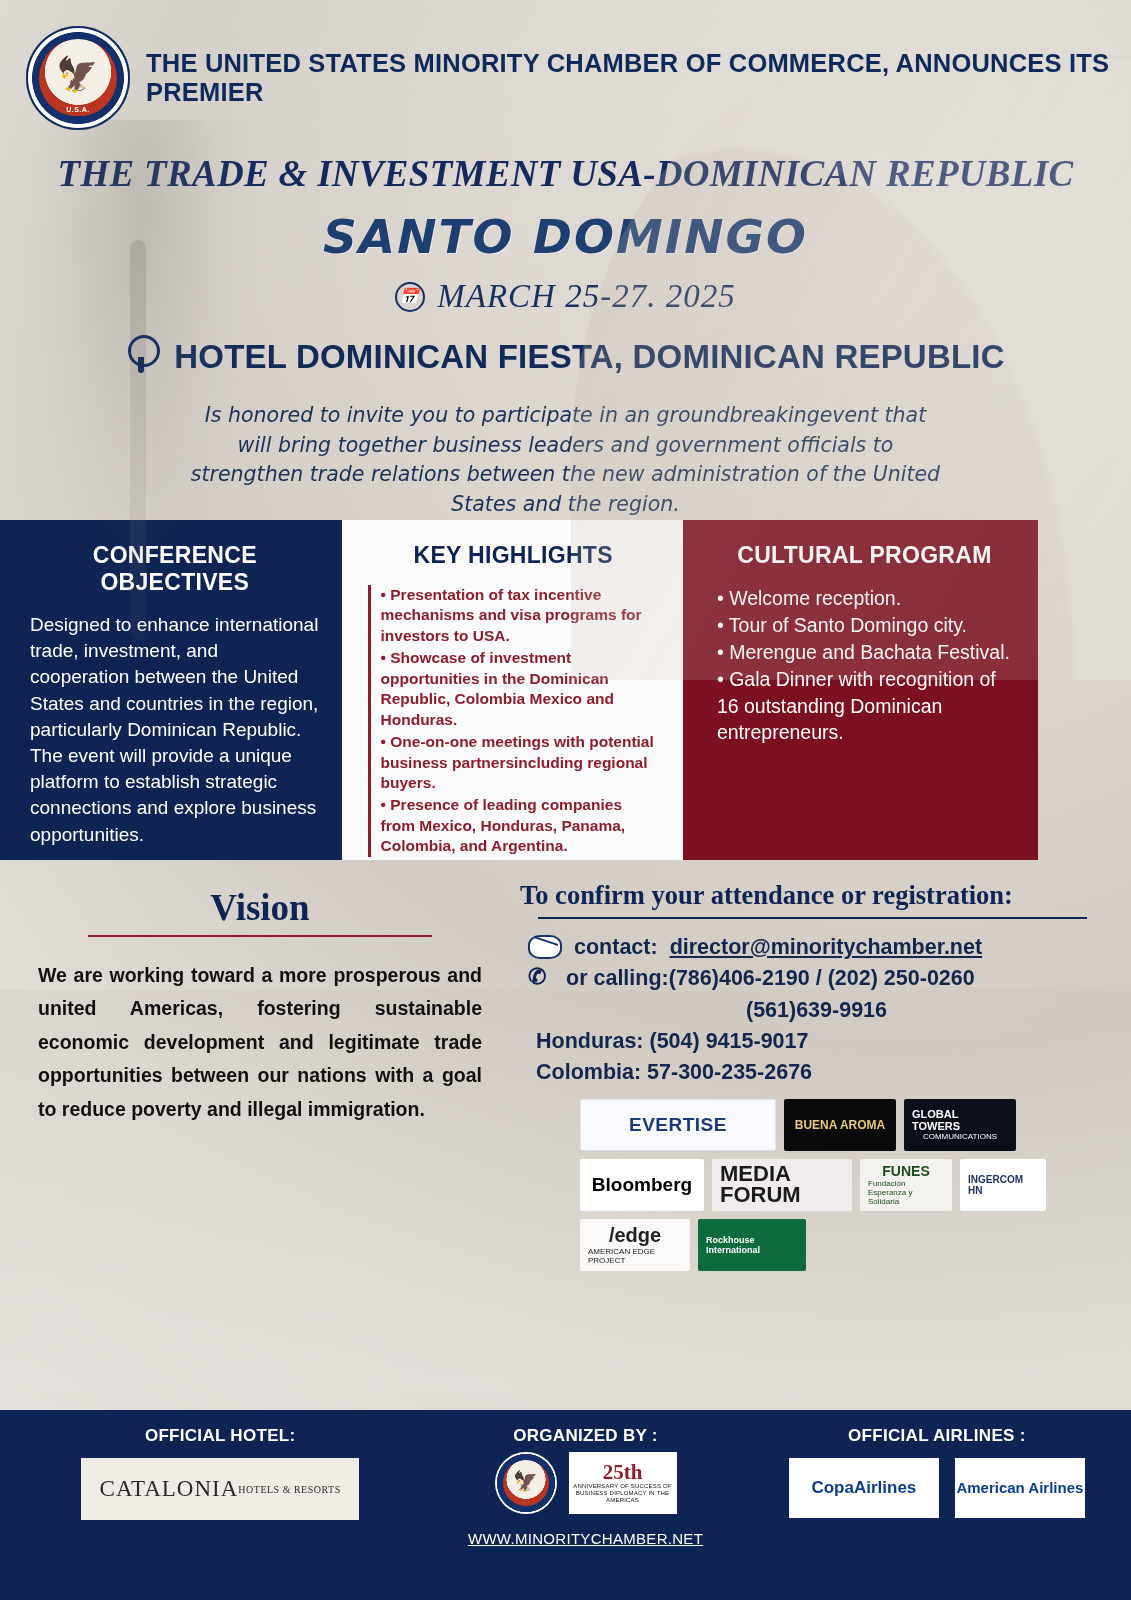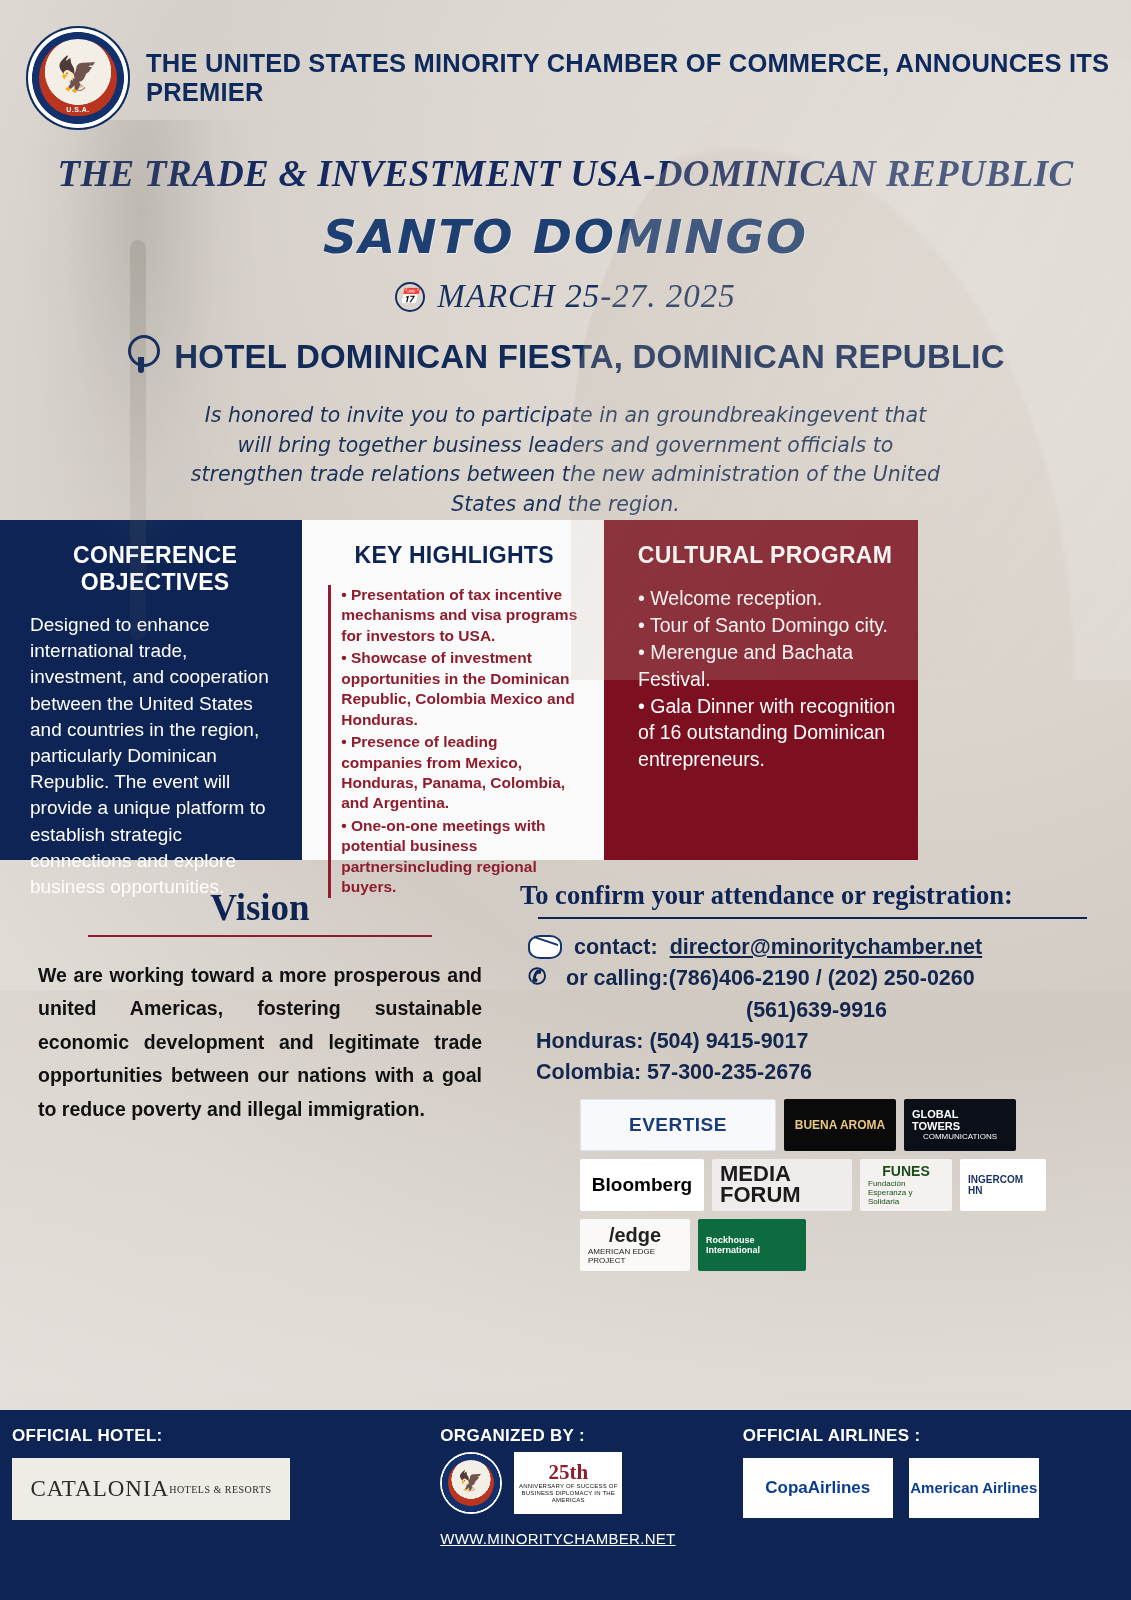--- a/index.html
+++ b/index.html
@@ -120,21 +120,21 @@
 
   
   .cat-strip {
     margin-top: 22px; height: 46px;
     background: #ece9e4;
     display: flex; align-items: center; justify-content: center; gap: 18px;
     font-weight: bold; font-size: 17.5px; letter-spacing: .2px;
   }
 
   
-  .cols { display: flex; width: 918px; height: 340px; justify-content: flex-end; }
+  .cols { display: flex; width: 1038px; height: 340px; justify-content: flex-end; }
   .col-left {
     width: 372px; background: #0d2454; color: #fff; padding: 22px 22px 18px 30px;
   }
   .col-mid {
     width: 372px; background: #fbfafa; color: #8e1d2d; padding: 22px 24px 18px 26px;
   }
   .col-right {
     width: 387px; background: #7c1020; color: #fff; padding: 22px 22px 18px 30px;
   }
   .col-head {
@@ -205,21 +205,21 @@
   .lb-edge { width: 110px; background: #faf9f7; color: #222; font-size: 20px; flex-direction: column; }
   .lb-rock { width: 108px; background: #0d6b3f; color: #fff; font-size: 9px; flex-direction: column; }
   .logo-sub { font-size: 8px; font-weight: normal; }
 
   
   .footer {
     position: absolute; left: 0; bottom: 0; width: 1131px; height: 190px;
     background: #0d2454; color: #fff;
     display: flex; align-items: flex-start;
   }
-  .f-col { display: flex; flex-direction: column; align-items: flex-start; padding-top: 16px; margin-left: 12px; }
+  .f-col { display: flex; flex-direction: column; align-items: center; padding-top: 16px; margin-left: 12px; }
   .f-left { width: 430px; }
   .f-mid { width: 300px; }
   .f-right { width: 401px; }
   .f-label { font-weight: bold; font-size: 17px; letter-spacing: .3px; }
   .f-mid .f-label { margin-bottom: 6px; }
   .catalonia {
     margin-top: 12px; width: 278px; height: 62px; background: #efece6; color: #2b2b2b;
     display: flex; align-items: center; justify-content: center; 
     font-family: "Liberation Serif", serif; font-size: 23px; letter-spacing: 1px;
   }
@@ -287,22 +287,22 @@
     <div class="col-left">
       <div class="col-head">CONFERENCE OBJECTIVES</div>
       <p>Designed to enhance international trade, investment, and cooperation between the United States and countries in the region, particularly Dominican Republic. The event will provide a unique platform to establish strategic connections and explore business opportunities.</p>
     </div>
 
     <div class="col-mid">
       <div class="col-head">KEY HIGHLIGHTS</div>
       <ul class="mid-list">
         <li>Presentation of tax incentive mechanisms and visa programs for investors to USA.</li>
         <li>Showcase of investment opportunities in the Dominican Republic, Colombia Mexico and Honduras.</li>
+        <li>One-on-one meetings with potential business partnersincluding regional buyers.</li>
         <li>Presence of leading companies from Mexico, Honduras, Panama, Colombia, and Argentina.</li>
-        <li>One-on-one meetings with potential business partnersincluding regional buyers.</li>
       </ul>
     </div>
 
     <div class="col-right">
       <div class="col-head">CULTURAL PROGRAM</div>
       <ul>
         <li>Welcome reception.</li>
         <li>Tour of Santo Domingo city.</li>
         <li>Merengue and Bachata Festival.</li>
         <li>Gala Dinner with recognition of 16 outstanding Dominican entrepreneurs.</li>

